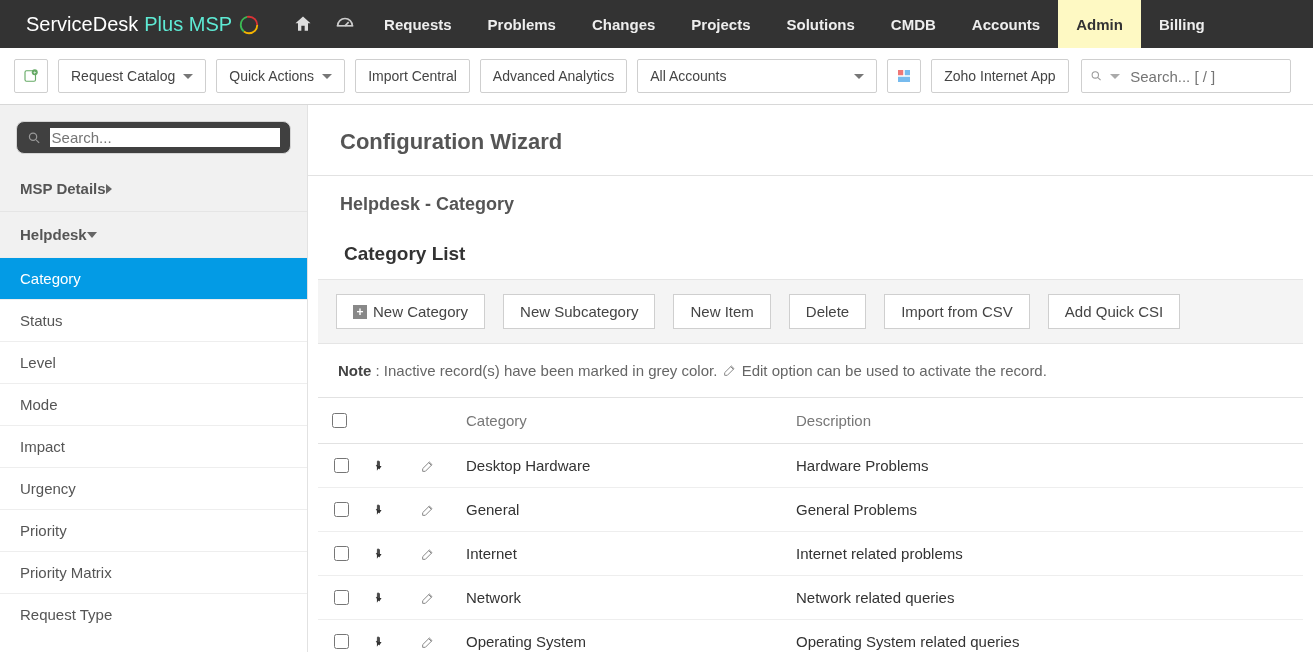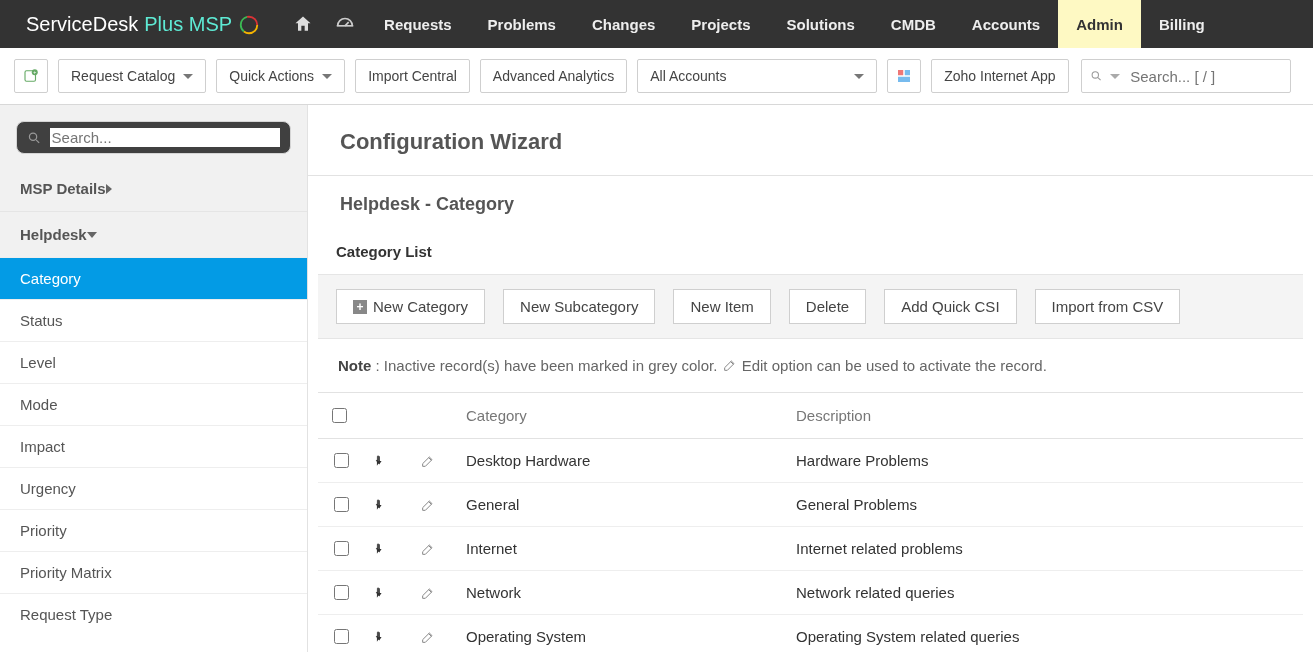--- a/index.html
+++ b/index.html
@@ -117,21 +117,21 @@
     display:inline-block;width:0;height:0;
     border-left:5px solid transparent;
     border-right:5px solid transparent;
     border-top:6px solid #666;
   }
   
   
   .main { flex:1; }
   .page-title { font-size:22px; font-weight:600; color:#555; padding:24px 32px 20px; border-bottom:1px solid #e2e2e2;}
   .crumb { font-size:18px; color:#555; padding:18px 32px 12px; font-weight:600;}
-  .section-title { font-size:15px; font-weight:600; color:#333; padding:16px 28px 8px; }
+  .section-title { font-size:19px; font-weight:600; color:#333; padding:16px 36px 8px; }
   
   .action-bar {
     background:#f4f4f4; border-top:1px solid #e5e5e5; border-bottom:1px solid #e5e5e5;
     padding:14px 18px; display:flex; gap:18px; margin:6px 10px 0;
   }
   .act-btn {
     background:#fff; border:1px solid #cfcfcf; padding:8px 16px;
     font-size:15px; color:#444; cursor:pointer; display:flex; align-items:center; gap:6px;
   }
   .plus-box {
@@ -292,24 +292,24 @@
       <div class="act-btn">
         <span>New Subcategory</span>
       </div>
       <div class="act-btn">
         <span>New Item</span>
       </div>
       <div class="act-btn">
         <span>Delete</span>
       </div>
       <div class="act-btn">
+        <span>Import from CSV</span>
+      </div>
+      <div class="act-btn">
         <span>Add Quick CSI</span>
-      </div>
-      <div class="act-btn">
-        <span>Import from CSV</span>
       </div>
     </div>
 
     <div class="note">
       <b>Note</b><span> : Inactive record(s) have been marked in grey color. </span>
       <svg class="icon" width="16" height="16" viewBox="0 0 24 24" style="display:inline;vertical-align:-2px">
           <path class="edit-svg" d="M4 20h4l10-10-4-4L4 16v4z"></path>
           <path class="edit-svg" d="M13 7l4 4"></path>
         </svg>
       <span> Edit option can be used to activate the record.</span>

